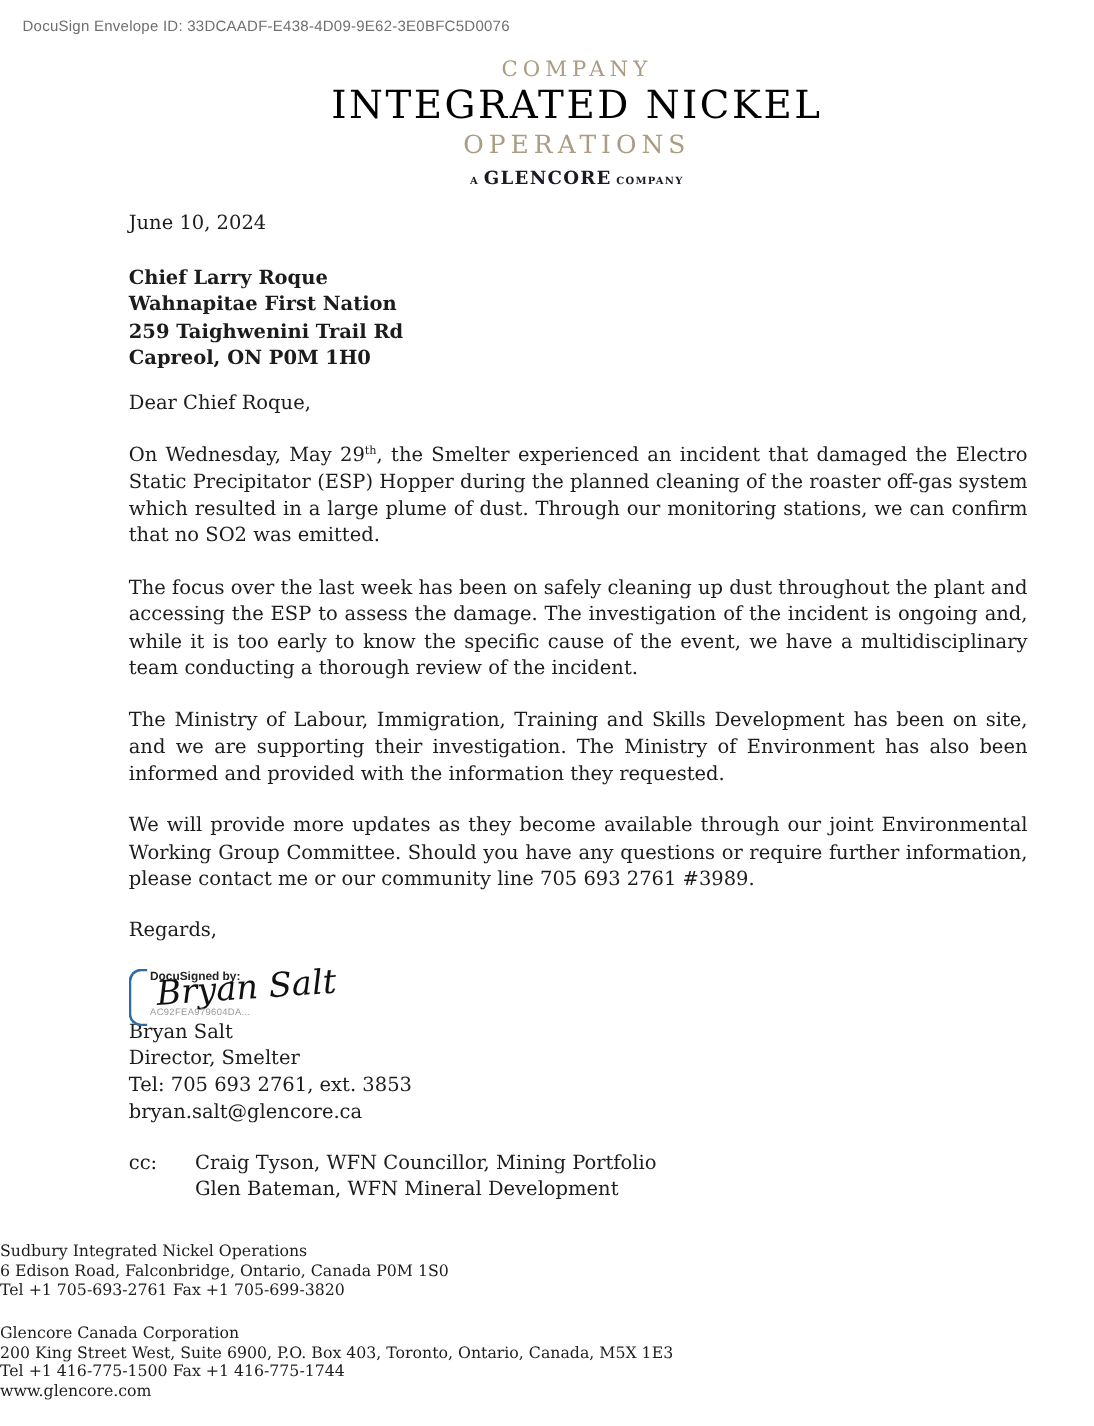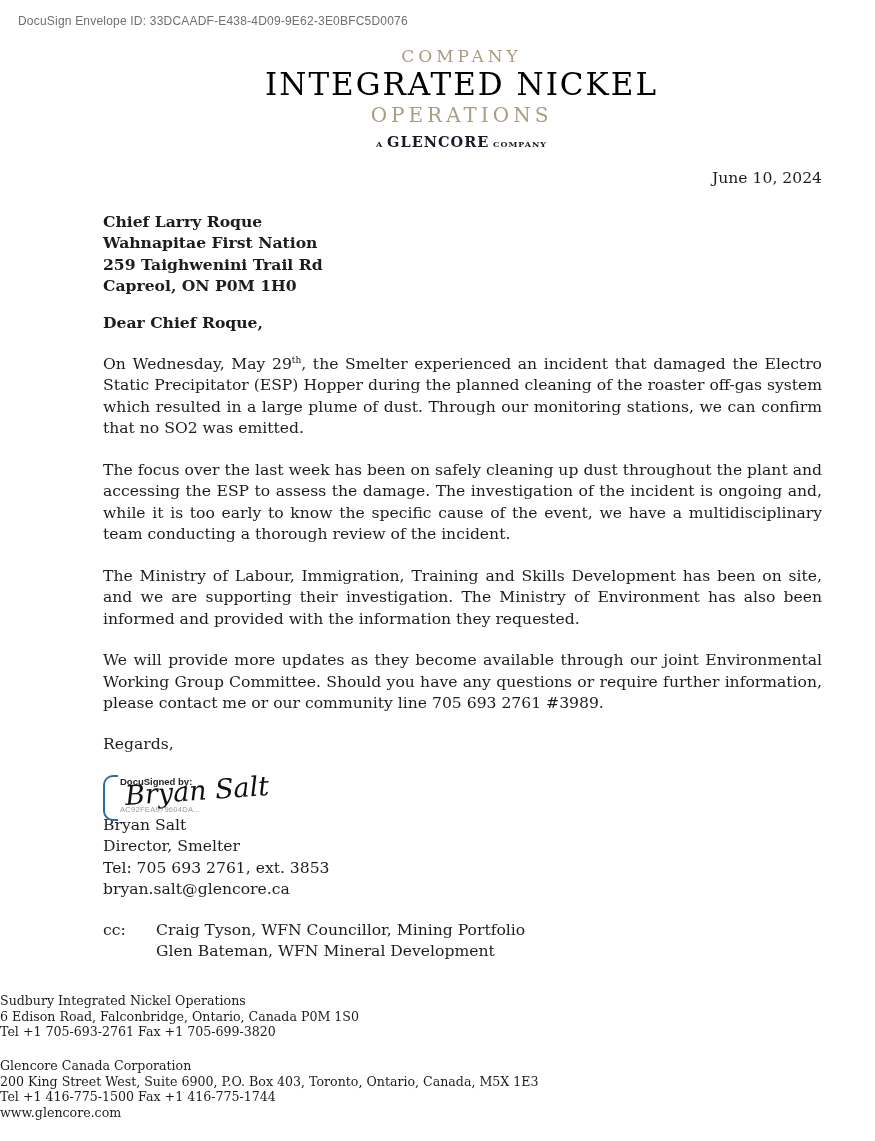--- a/index.html
+++ b/index.html
@@ -20,23 +20,23 @@
   
   .logo{position:absolute;top:48px;left:0;width:100%;text-align:center;line-height:1;}
   .logo-line1{font-size:17px;letter-spacing:4px;color:#ab9c82;}
   .logo-line2{font-size:31px;letter-spacing:2px;color:#000000;margin-top:4px;}
   .logo-line3{font-size:20px;letter-spacing:4px;color:#ab9c82;margin-top:5px;}
   .logo-tagline{margin-top:9px;color:#191927;letter-spacing:1px;}
   .logo-tagline .tiny{font-size:8px;letter-spacing:1px;font-weight:bold;}
   .logo-tagline .brand{font-size:14.5px;letter-spacing:1px;font-weight:bold;}
   
   .content{position:absolute;left:103px;right:101px;top:168px;font-size:15.6px;line-height:21.5px;}
-  .date{margin:0;text-align:right;}
+  .date{margin:0;}
   .recipient{margin-top:21px;font-weight:bold;}
-  .salutation{font-weight:bold;}
+  .salutation{}
   .para{margin:20px 0 0 0;text-align:justify;}
   .para sup{font-size:9px;line-height:0;}
   .closing{margin-top:19px;}
   
   .stamp{position:relative;margin-top:4px;width:230px;height:50px;}
   .stamp-bracket{
     position:absolute;left:0;top:4px;height:42px;width:13px;
     border:2.5px solid #2e6ca4;border-right:none;
     border-top-left-radius:10px;border-bottom-left-radius:10px;
   }

